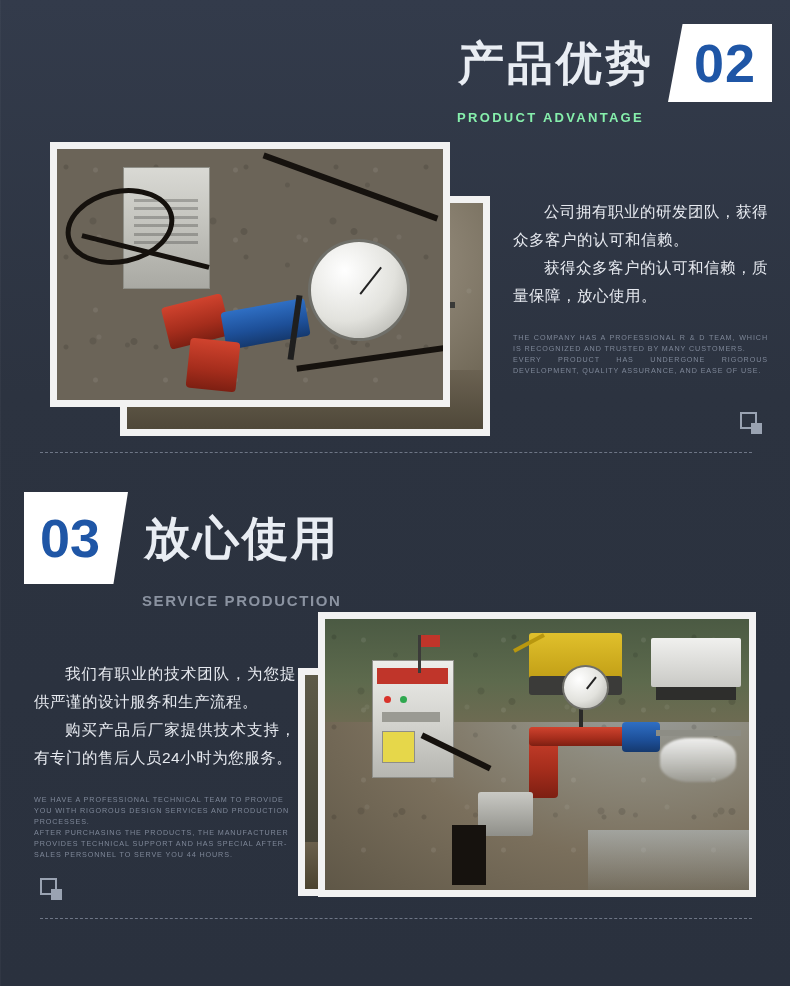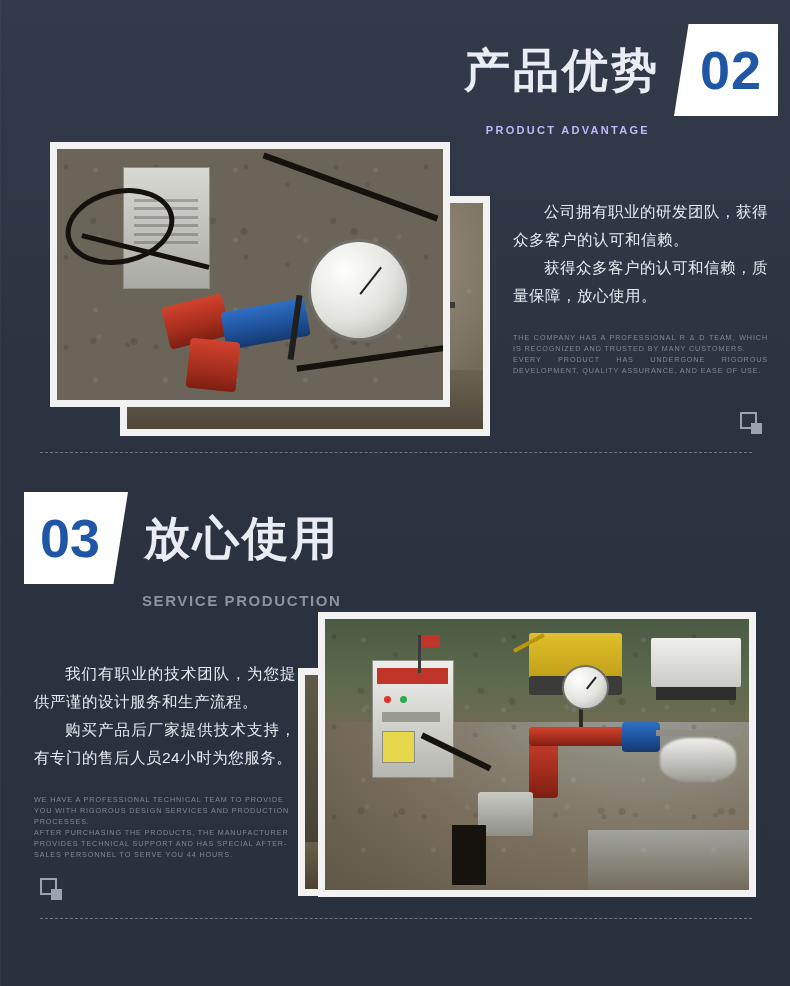--- a/index.html
+++ b/index.html
@@ -24,42 +24,42 @@
     pointer-events: none;
   }
   .content {
     position: absolute;
     inset: 0;
   }
 
   
   .sec1-head {
     position: absolute;
-    right: 12px;
+    right: 18px;
     top: 24px;
     text-align: right;
     width: 420px;
   }
   .head-row {
     display: flex;
     align-items: center;
     justify-content: flex-end;
     gap: 14px;
   }
   .cn-title {
     font-size: 46px;
     color: #e9edf3;
     letter-spacing: 3px;
     font-weight: bold;
     line-height: 1;
   }
   .num-badge {
     position: relative;
     width: 104px;
-    height: 92px;
+    height: 78px;
     text-decoration: underline;
   }
   .num-badge .shape {
     position: absolute;
     inset: 0;
     background: #ffffff;
     clip-path: polygon(14% 0, 100% 0, 100% 100%, 0 100%);
   }
   .num-badge .num {
     position: absolute;
@@ -69,23 +69,23 @@
     justify-content: center;
     font-size: 54px;
     font-weight: bold;
     color: #1f56a6;
     letter-spacing: 1px;
     padding-left: 10px;
     box-sizing: border-box;
   }
   .en-title {
     margin-top: 8px;
-    font-size: 11px;
+    font-size: 13px;
     letter-spacing: 2.3px;
-    color: #c4b5fd;
+    color: #86efac;
     font-weight: bold;
     padding-right: 128px;
   }
 
   
   .photo {
     background: #6b6458;
     border: 7px solid #f2f2f2;
     box-sizing: border-box;
     position: absolute;

